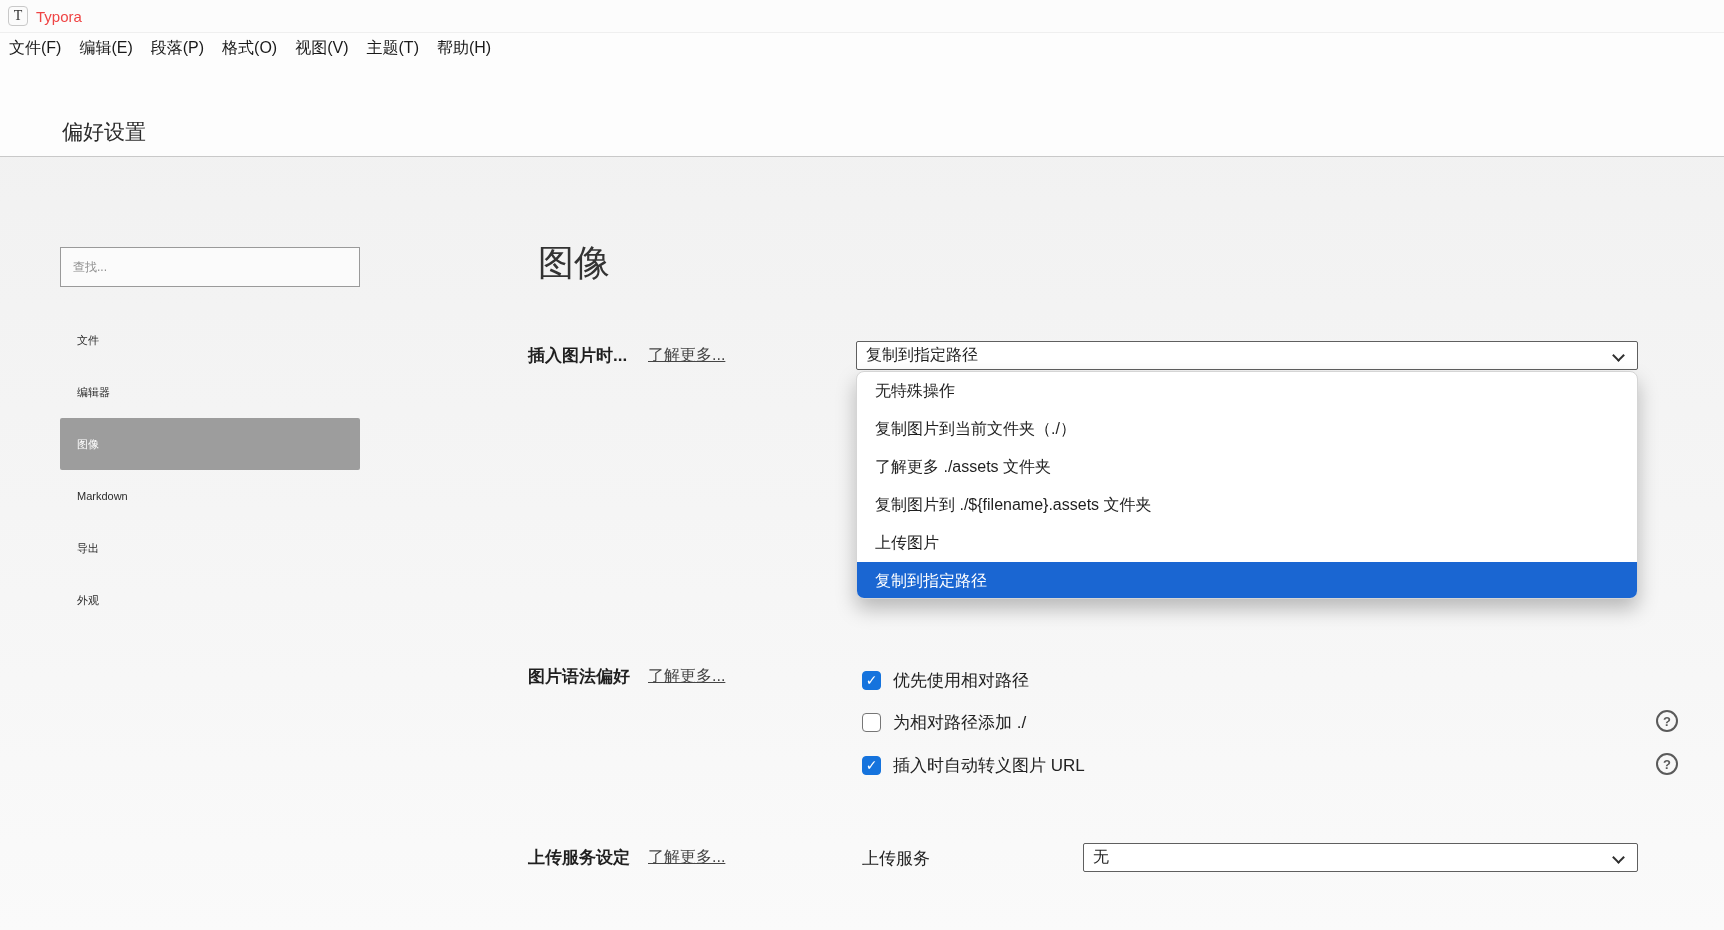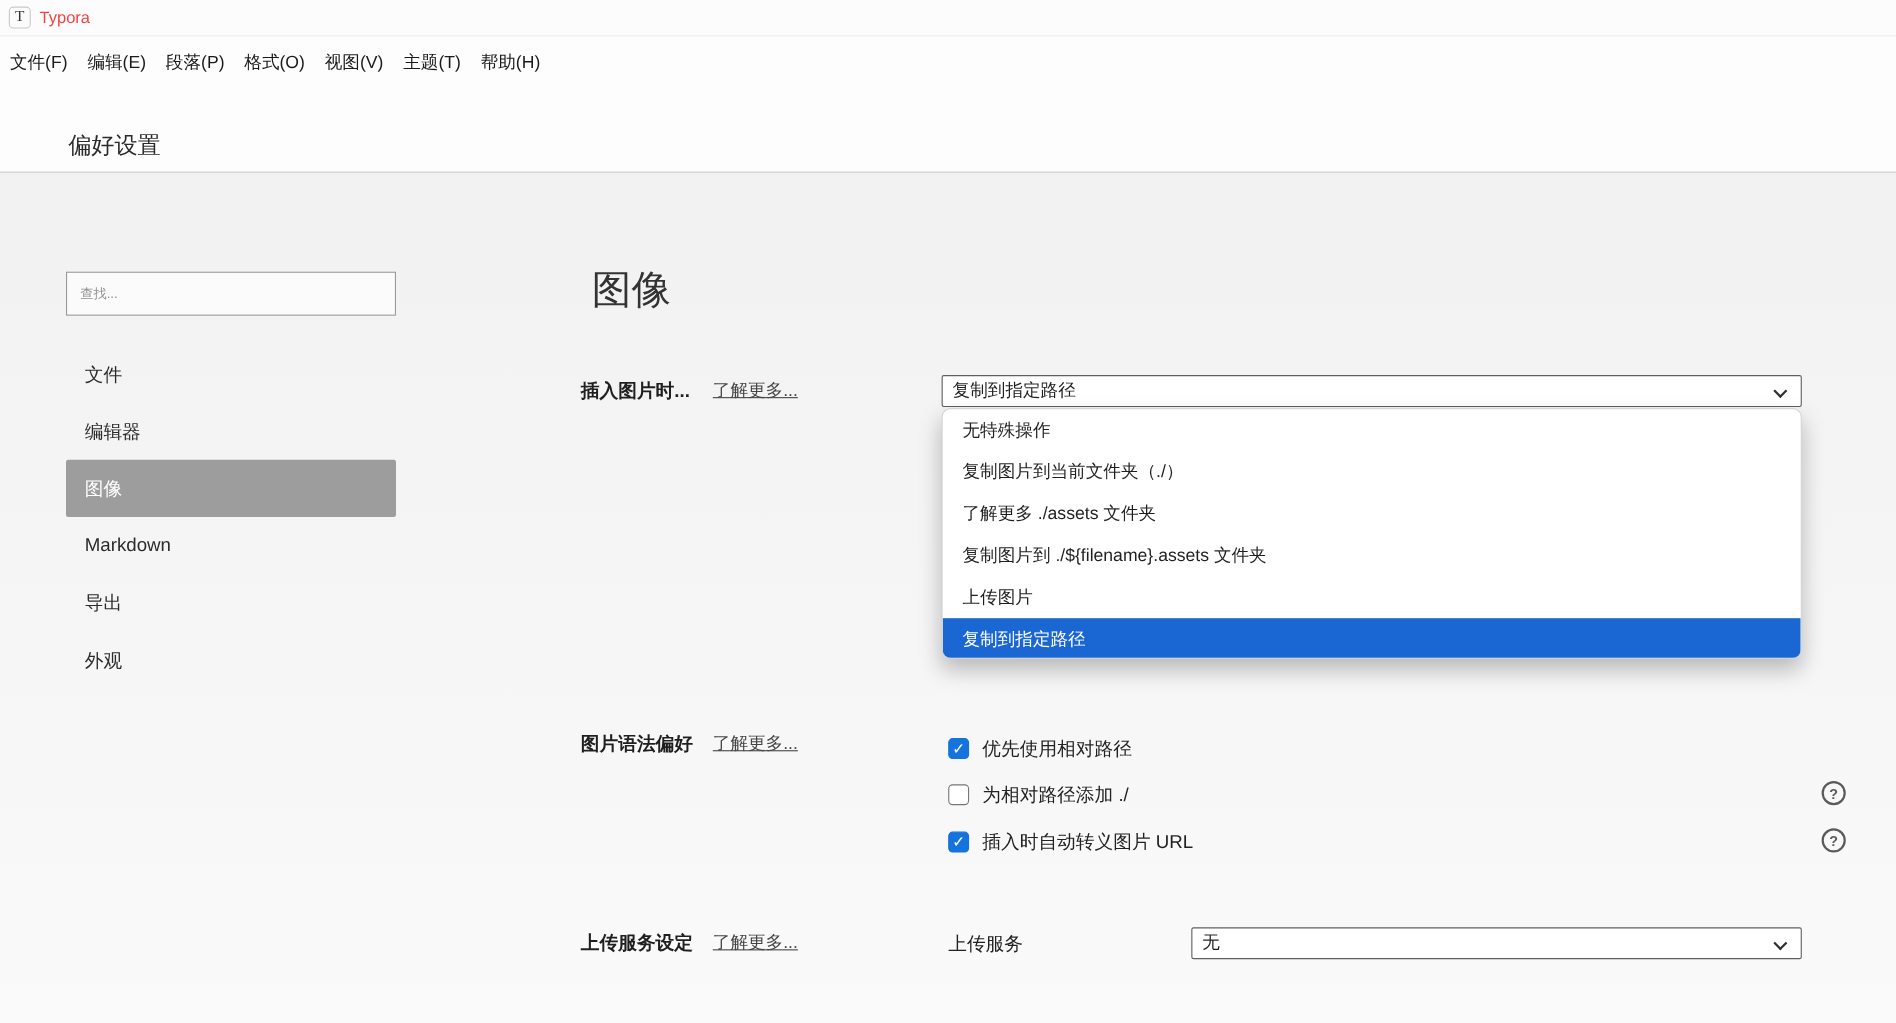--- a/index.html
+++ b/index.html
@@ -19,35 +19,35 @@
 
   .titlebar { position:absolute; left:0; top:0; width:1724px; height:33px;
     display:flex; align-items:center; padding-left:8px; background:#fcfcfc;
     border-bottom:1px solid #efefef; }
   .app-icon { width:20px; height:20px; border:1px solid #c9c9c9; border-radius:4px;
     background:#fbfbfb; display:flex; align-items:center; justify-content:center;
     font-family:"Liberation Serif","DejaVu Serif",serif; font-size:14px; color:#333; }
   .app-title { margin-left:8px; font-size:15px; color:#ef4444; }
 
   .menubar { position:absolute; left:0; top:34px; width:1724px; height:38px;
-    display:flex; align-items:flex-end; padding-left:8px; gap:16px; background:#fdfdfd; }
+    display:flex; align-items:flex-start; padding-left:8px; gap:16px; background:#fdfdfd; }
   .menu-item { font-size:16px; color:#1a1a1a; padding:4px 1px; white-space:nowrap; cursor:default; }
 
   .prefs-title { position:absolute; left:62px; top:95px; font-size:21px;
     font-weight:500; color:#2b2b2b;margin-top:23px; }
 
   
   .search-input { position:absolute; left:60px; top:247px; width:300px; height:40px;
     border:1px solid #9a9a9a; background:#fbfbfb; font-size:12px; padding:0 12px;
     color:#333; outline:none; font-family:inherit; }
   .search-input::placeholder { color:#8f8f8f; }
 
   .sidenav { position:absolute; left:60px; top:314px; width:300px; }
   .nav-item { height:52px; display:flex; align-items:center; padding-left:17px;
-    font-size:17px; color:#2b2b2b; cursor:pointer; border-radius:2px;text-align:right; }
+    font-size:11px; color:#2b2b2b; cursor:pointer; border-radius:2px;text-align:right; }
   .nav-item.selected { background:#9d9d9d; color:#ffffff; }
 
   
   .page-title { position:absolute; left:538px; top:239px; font-size:36px;
     font-weight:500; color:#333; }
 
   .row-label { position:absolute; left:528px; font-size:17px; font-weight:700;
     color:#1f1f1f; white-space:nowrap; }
   .learn-more { position:absolute; font-size:16px; color:#454545;
     text-decoration:underline; cursor:pointer; white-space:nowrap; }

